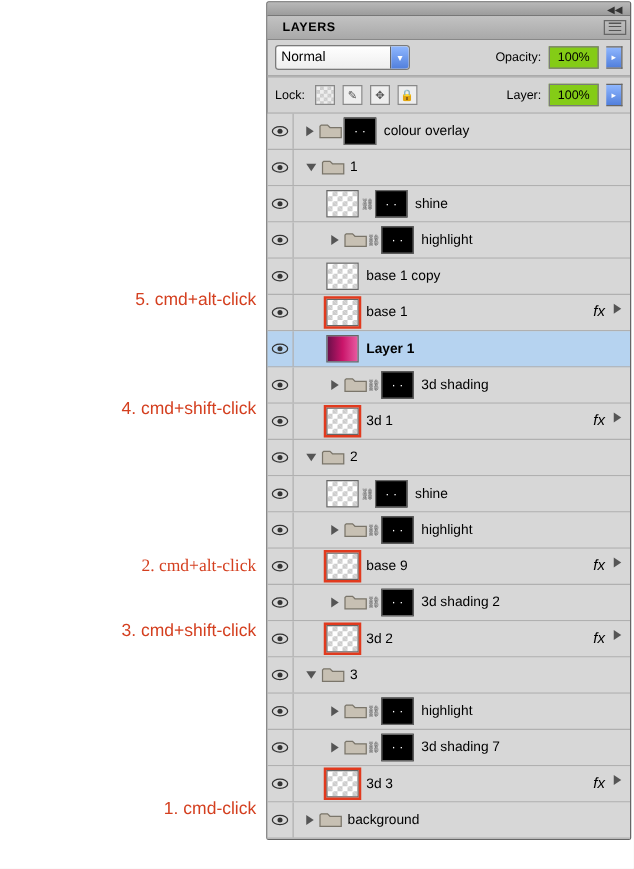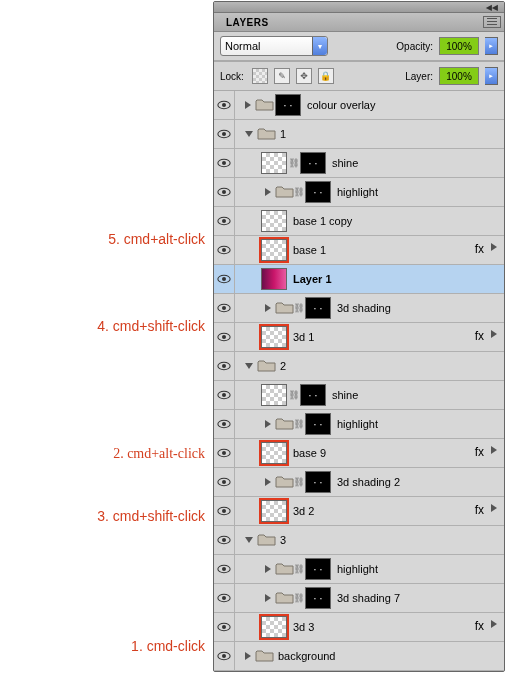--- a/index.html
+++ b/index.html
@@ -34,32 +34,32 @@
 .folder{width:20px;height:14px;display:inline-block;vertical-align:middle}
 .folder svg{width:20px;height:14px}
 .thumb{width:24px;height:20px;border:1px solid #666;margin-right:3px;background:#fff;display:inline-block;vertical-align:middle}
 .thumb.chk{background-image:linear-gradient(45deg,#ccc 25%,transparent 25%,transparent 75%,#ccc 75%),linear-gradient(45deg,#ccc 25%,transparent 25%,transparent 75%,#ccc 75%);background-size:8px 8px;background-position:0 0,4px 4px}
 .thumb.red{outline:2px solid #e13a1e}
 .mask{width:24px;height:20px;border:1px solid #666;margin-right:3px;background:#000;color:#fff;display:inline-flex;align-items:center;justify-content:center;font-size:10px;vertical-align:middle}
 .link{width:8px;display:inline-flex;align-items:center;justify-content:center;font-size:9px;color:#555;margin-right:2px}
 .lname{font-size:11px;margin-left:3px}
 .row.sel .lname{font-weight:bold}
 .grad{background:linear-gradient(to right,#6b0f4a,#c9156a,#e85aa1);border:1px solid #666}
-.fx{position:absolute;right:20px;top:6px;font-size:12px}
+.fx{position:absolute;right:20px;top:6px;font-style:italic;font-size:12px}
 .fxarrow{position:absolute;right:3px;top:7px}
 </style>
 </head>
 <body>
 
 <div class="canvas">
   <div id="annots">
       <div class="annot" style="top: 231px; left: 0px; width: 205px;">5. cmd+alt-click</div>
       <div class="annot" style="top: 318px; left: 0px; width: 205px;">4. cmd+shift-click</div>
       <div class="annot" style="top: 446px; left: 0px; width: 205px; font-family: Liberation Serif, serif;">2. cmd+alt-click</div>
-      <div class="annot" style="top: 508px; left: 0px; width: 205px;">3. cmd+shift-click</div>
+      <div class="annot" style="top: 496px; left: 0px; width: 205px;">3. cmd+shift-click</div>
       <div class="annot" style="top: 638px; left: 0px; width: 205px;">1. cmd-click</div>
     </div>
 
   <div class="panel">
     <div class="topbar">
       <span class="collapse">◀◀</span>
     </div>
     <div class="tabrow">
       <span class="tab">LAYERS</span>
       <span class="ddl"></span>

